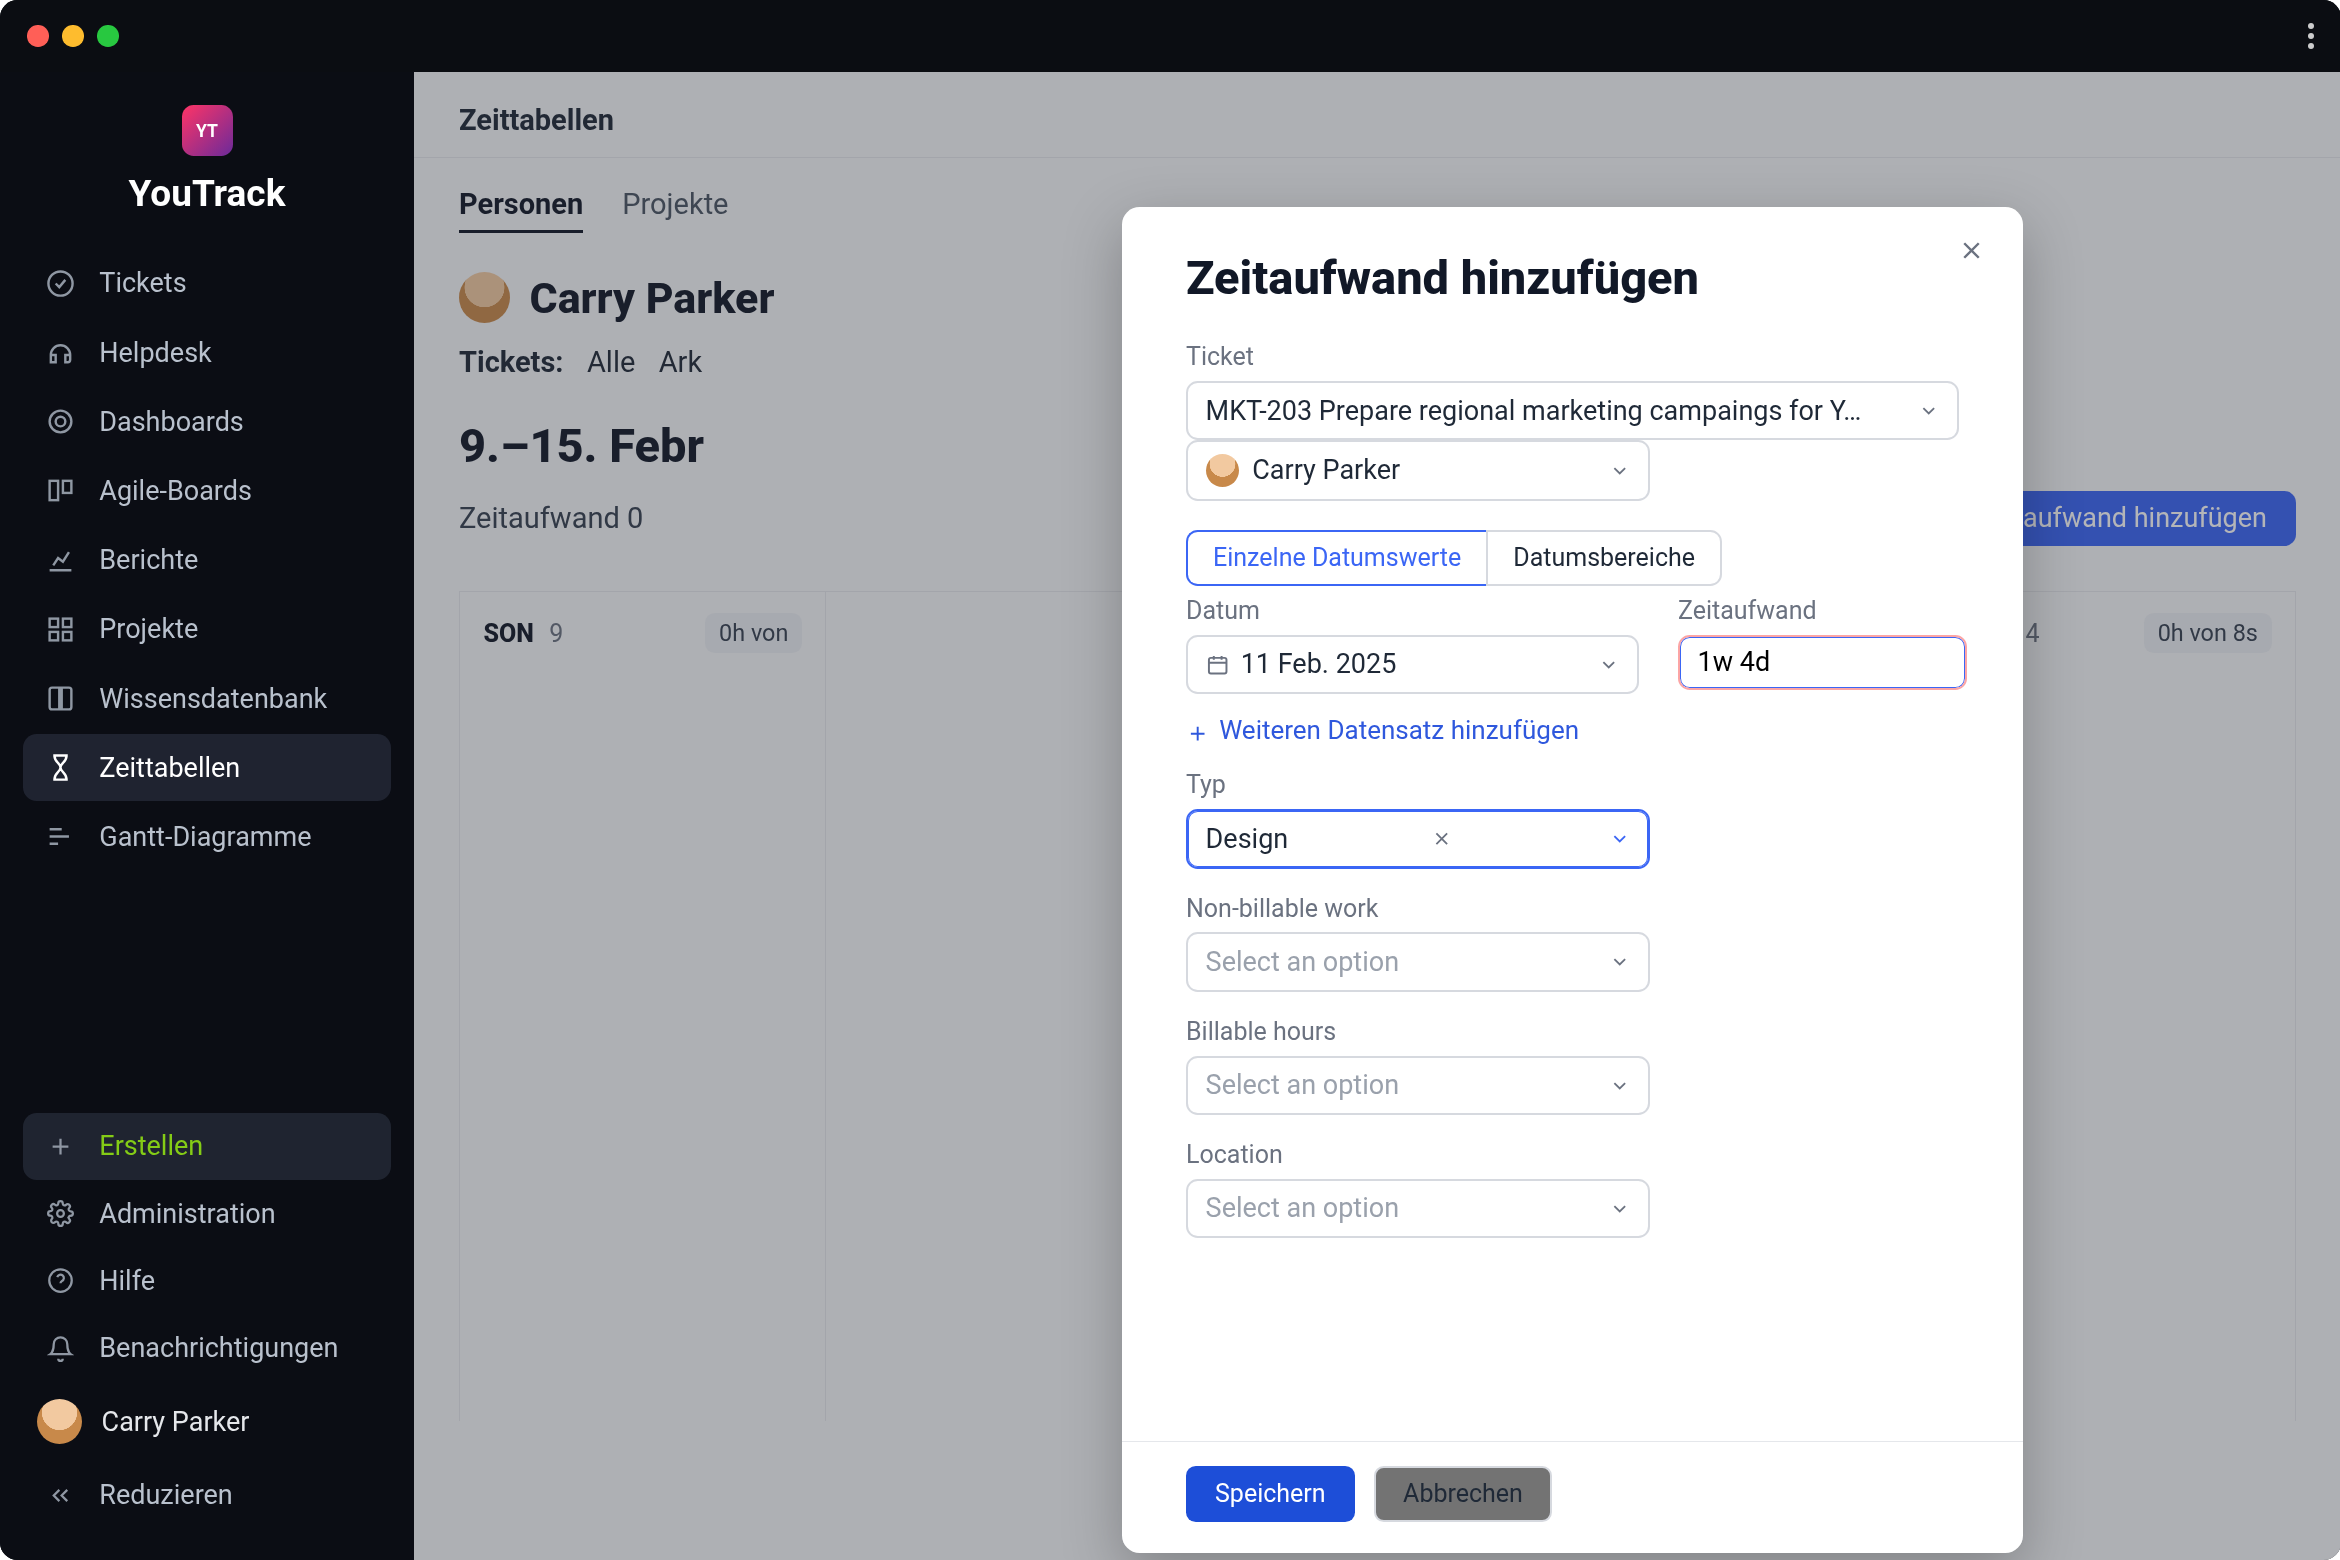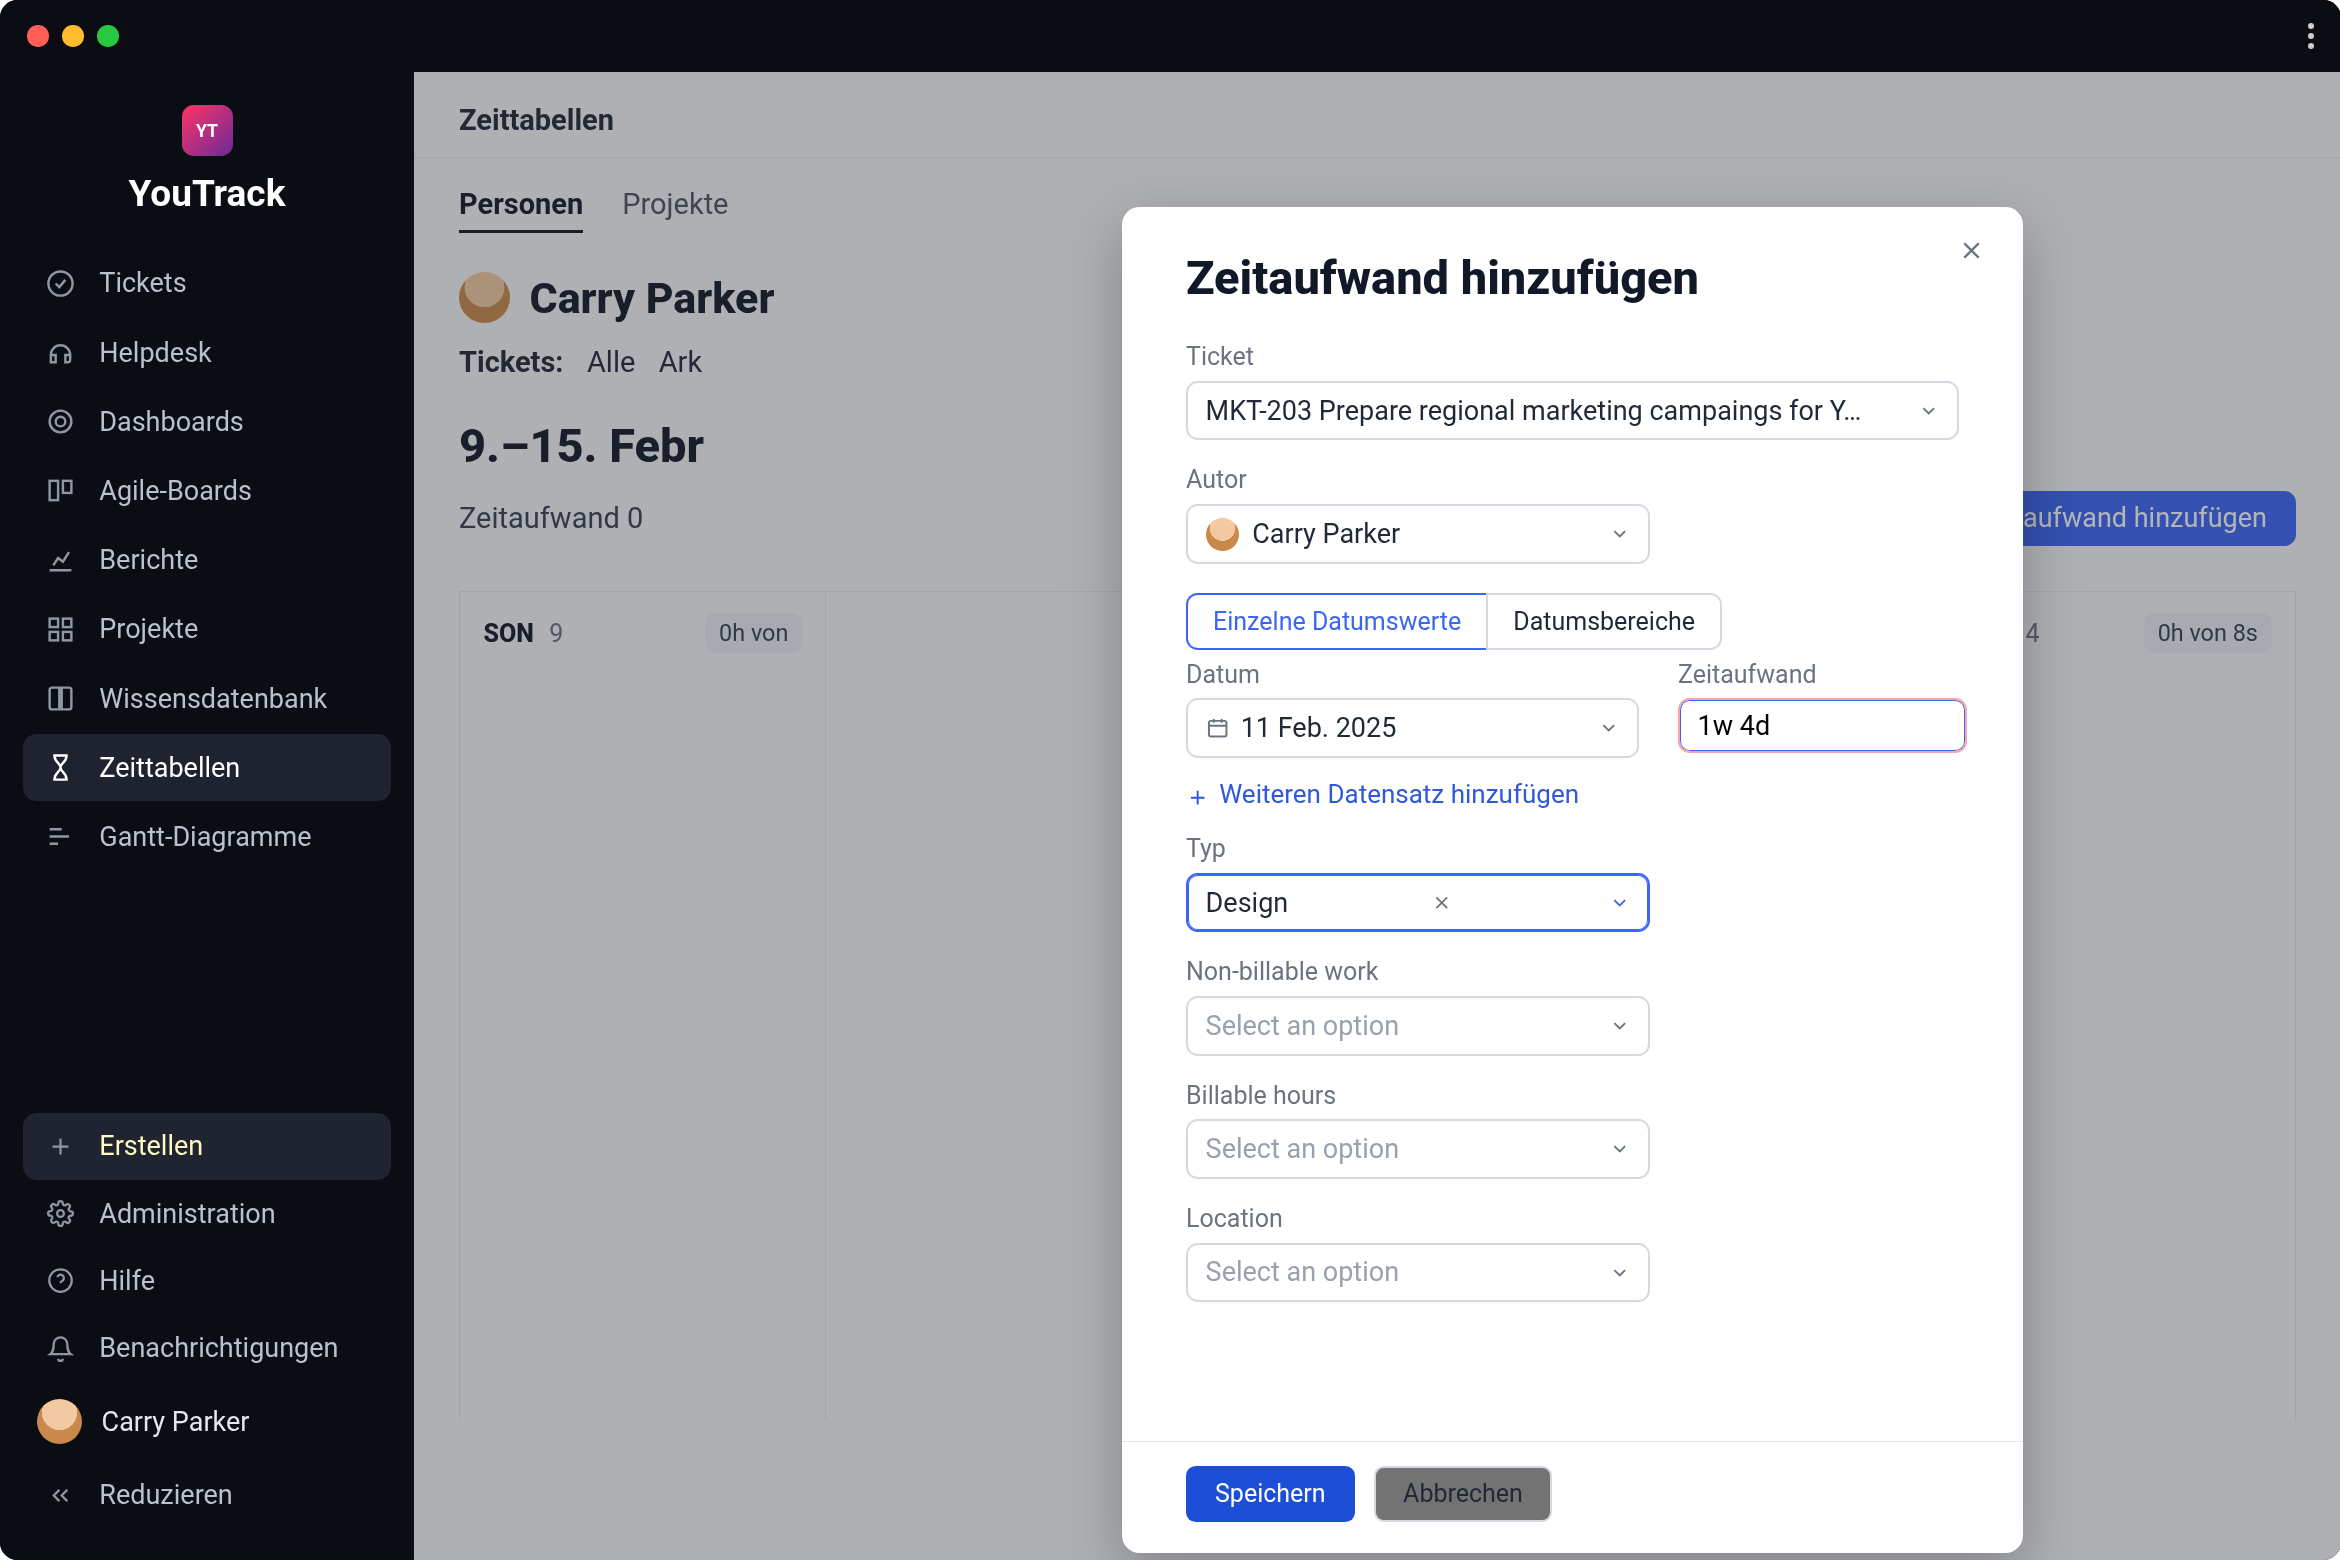--- a/index.html
+++ b/index.html
@@ -23,21 +23,21 @@
 .brand-logo { width: 51px; height: 51px; background: linear-gradient(135deg,#ff3466,#6b2a9a); border-radius: 11.7px; position: relative; display:flex;align-items:center;justify-content:center;color:#fff;font-size:17.6px;font-weight:700;}
 .brand-name { font-size: 37px; font-weight: 700; color: #fff; }
 
 .nav { display: flex; flex-direction: column; gap: 2px; }
 .nav-item { display: flex; align-items: center; gap: 23.4px; padding: 17.6px 21.5px; border-radius: 13.7px; color: #b9c1cd; font-size: 27px; cursor: pointer; }
 .nav-item.active { background: #1f2330; color: #fff; }
 .nav-item .icon { width: 31px; height: 31px; display:flex;align-items:center;justify-content:center; color:#8f97a3; flex-shrink:0;}
 .nav-item.active .icon { color:#fff; }
 
 .spacer { flex: 1; }
-.nav-item.create { background: #1f2430; color:#fef9c3; }
+.nav-item.create { background: #1f2430; color:#84cc16; }
 .user-row { display:flex; align-items:center; gap:19.5px; padding:17.6px 13.7px; font-size:27px; color:#e5e7eb;}
 .avatar { width: 45px; height: 45px; border-radius: 50%; background: #d6a36a; overflow:hidden; flex-shrink:0; background-image: radial-gradient(circle at 50% 30%, #f2c9a0 0 45%, #c8894a 46% 100%);}
 
 .main { flex: 1; background: #f6f7f9; position: relative; overflow:hidden; }
 .main-inner { padding: 31px 45px; }
 .breadcrumb-title { font-size: 29px; font-weight: 700; color: #1f2937; }
 .divider { height:1px; background:#e5e7eb; margin: 19.5px -45px 0 -45px; }
 
 .tabs { margin-top: 29px; display:flex; gap:39px; font-size:29px; color:#4b5563;}
 .tab { padding-bottom: 9.8px; }
@@ -346,21 +346,20 @@
           <div class="field-label">Ticket</div>
           <div class="select-box">
             <span>MKT-203 Prepare regional marketing campaings for Y…</span>
             <span class="chev">
                 <svg width="21.5" height="21.5" viewBox="0 0 24 24" fill="none" stroke="currentColor" stroke-width="2">
                   <path d="m6 9 6 6 6-6"></path>
                 </svg>
               </span>
           </div>
 
-          <div class="field-label">Autor</div>
           <div class="select-box author">
             <span class="mini-avatar"></span>
             <span>Carry Parker</span>
             <span class="chev">
                 <svg width="21.5" height="21.5" viewBox="0 0 24 24" fill="none" stroke="currentColor" stroke-width="2">
                   <path d="m6 9 6 6 6-6"></path>
                 </svg>
               </span>
           </div>
 

